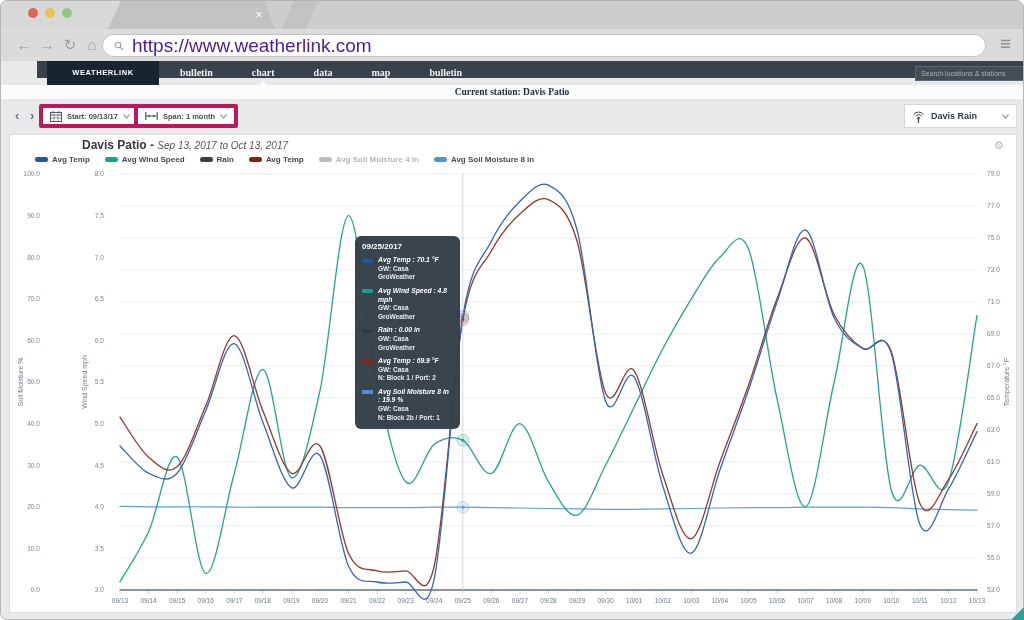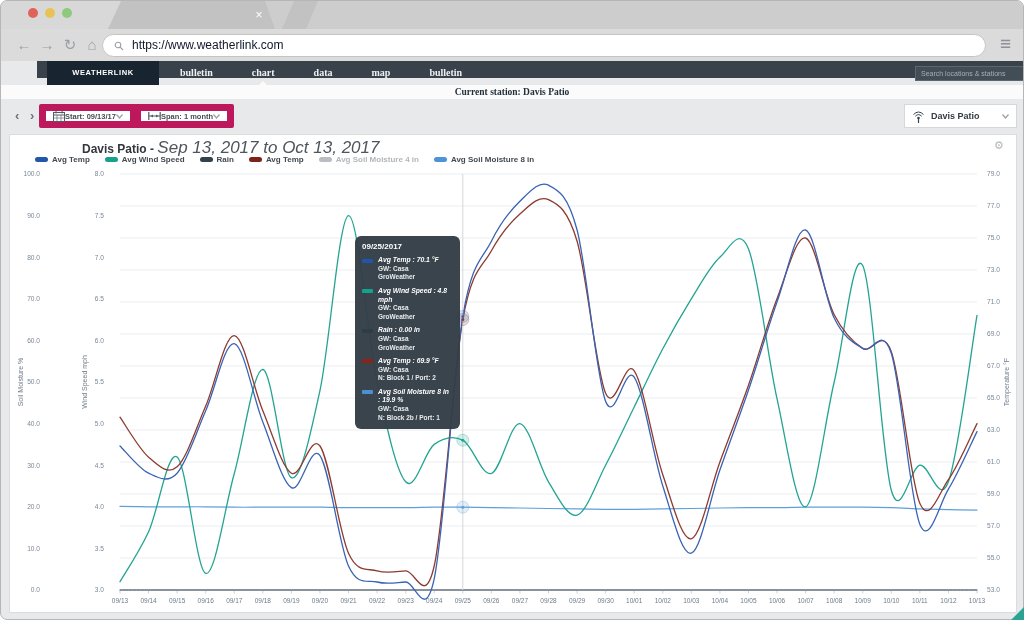--- a/index.html
+++ b/index.html
@@ -13,47 +13,47 @@
   .tl { position:absolute; top:7px; width:10px; height:10px; border-radius:50%; }
   .tl.red { left:27px; background:#e0635a; } .tl.yel { left:44px; background:#e7c254; } .tl.grn { left:61px; background:#8fc97e; }
   .tab-close { position:absolute; left:250px; top:0; width:16px; height:28px; color:#fff; font-size:12px; line-height:28px; text-align:center; cursor:default; }
   .newtab { position:absolute; left:281px; top:0; width:36px; height:28px; background:#c2c2c2; clip-path:polygon(12px 0, 100% 0, calc(100% - 12px) 100%, 0 100%); }
 
   
   .btoolbar { position:absolute; left:0; top:28px; width:100%; height:32px; background:#dbdbdb; }
   .nav-ic { position:absolute; top:0; height:32px; line-height:32px; color:#9aa0a4; font-size:15px; text-align:center; width:20px; }
   .urlbar { position:absolute; left:101px; top:5px; width:884px; height:23px; background:#fff; border:1px solid #c4c4c4; border-radius:12px; }
   .urlbar .mag { position:absolute; left:11px; top:6px; }
-  .urlbar .url { position:absolute; left:29px; top:0; line-height:21px; font-size:12px; color:#0f172a; }
+  .urlbar .url { position:absolute; left:29px; top:0; line-height:21px; font-size:19px; color:#4c1d95; }
   .menu-ic { position:absolute; right:12px; top:0; height:32px; line-height:30px; color:#8e9296; font-size:19px; font-weight:bold; }
 
   
   .navbar { position:absolute; left:0; top:60px; width:100%; height:17px; background:#39424b;margin-left:36px; }
   .logo { position:absolute; left:10px; top:0; width:112px; height:24px; background:#18242f; color:#fff; font-size:7.5px; font-weight:bold; letter-spacing:.6px; text-align:center; line-height:24px; }
   .navitems { position:absolute; left:143px; top:0; height:24px; display:flex; gap:39px; }
   .navitem { font-family:"Liberation Serif", serif; font-weight:bold; font-size:10px; color:#eef1f3; line-height:24px; position:relative; }
   .navitem.active .notch { position:absolute; left:50%; bottom:0; margin-left:-4px; width:0; height:0; border-left:4px solid transparent; border-right:4px solid transparent; border-bottom:4px solid #fbfbfb; }
   .nav-search { position:absolute; left:878px; top:4.5px; width:112px; height:15px; background:#434d56; border:1px solid #5d666f; color:#cfd4d8; font-size:7px; padding-left:5px; font-family:"Liberation Sans", sans-serif; }
   .nav-search::placeholder { color:#a6aeb5; }
   .list-ic { position:absolute; left:999px; top:7px; }
 
   
   .banner { position:absolute; left:0; top:84px; width:100%; height:14px; background:#fbfbfb; text-align:center; font-family:"Liberation Serif", serif; font-weight:bold; font-size:9.5px; color:#222f3a; line-height:14px; }
   .controls { position:absolute; left:0; top:98px; width:100%; height:35px; background:#e8e9eb; }
   .chev { position:absolute; top:5px; height:24px; line-height:24px; color:#6a737b; font-size:13px; font-weight:bold; }
-  .ctl-btn { position:absolute; top:5px; height:24px; background:#fff; border:7px solid #be185d; border-radius:2px; display:flex; align-items:center; padding:0 7px; }
+  .ctl-btn { position:absolute; top:5px; height:24px; background:#fff; border:4px solid #be185d; border-radius:2px; display:flex; align-items:center; gap:5px; padding:0 7px; }
   .ctl-btn .lbl { font-size:7.5px; color:#454c52; font-weight:bold; }
   .station-box { position:absolute; left:903px; top:5px; width:113px; height:24px; background:#fff; border:1px solid #d6d7d9; display:flex; align-items:center; gap:6px; padding:0 7px; }
   .station-box .lbl { font-size:9px; font-weight:bold; color:#323c45; flex:1; }
 
   
   .card { position:absolute; left:8px; top:133px; width:1008px; height:479px; background:#fff; border:1px solid #dadcde; }
   .card .title { position:absolute; left:72px; top:3px; font-size:12px; color:#33383d; }
   .card .title b { font-weight:bold; }
-  .card .title i { font-weight:normal; font-style:italic; color:#4e555c; font-size:17px; }
+  .card .title i { font-weight:normal; font-style:italic; color:#4e555c; font-size:10px; }
   .gear { position:absolute; left:984px; top:4px; font-size:11px; color:#b3b8bc; }
   .legend { position:absolute; left:25px; top:20px; display:flex; gap:15px; }
   .leg-item { display:flex; align-items:center; gap:4px; }
   .leg-swatch { width:13px; height:5px; border-radius:2.5px; }
   .leg-label { font-size:8px; font-weight:bold; color:#424950; }
   .leg-item.disabled .leg-label { color:#b2b7bb;text-align:right; }
   #plot { position:absolute; left:0; top:0; }
 
   
   .tooltip { position:absolute; left:345px; top:101px; width:105px; background:rgba(52,62,71,.97); border-radius:6px; padding:6px 7px 7px 7px; color:#fff; z-index:5; }
@@ -154,21 +154,21 @@
     </div>
     <div class="station-box">
       <svg width="13" height="13" viewBox="0 0 13 13">
         <g fill="none" stroke="#3a4550" stroke-width="1">
             <path d="M1.5,4.5 Q6.5,-0.5 11.5,4.5"></path>
             <path d="M3.3,6.2 Q6.5,3 9.7,6.2"></path>
           </g>
         <circle cx="6.5" cy="8" r="1.3" fill="#3a4550"></circle>
           <line x1="6.5" y1="9" x2="6.5" y2="13" stroke="#3a4550" stroke-width="1.2"></line>
       </svg>
-      <span class="lbl">Davis Patio</span>
+      <span class="lbl">Davis Rain</span>
       <svg width="7" height="5" viewBox="0 0 7 5">
           <polyline points="0.5,0.5 3.5,4 6.5,0.5" fill="none" stroke="#9aa0a6" stroke-width="1.2"></polyline>
         </svg>
     </div>
   </div>
 
   <div class="card">
     <svg id="plot" width="1006" height="477">
         <line x1="110" y1="39" x2="967" y2="39" stroke="#eaedf0" stroke-width="1"></line>
         <line x1="110" y1="71" x2="967" y2="71" stroke="#eaedf0" stroke-width="1"></line>

